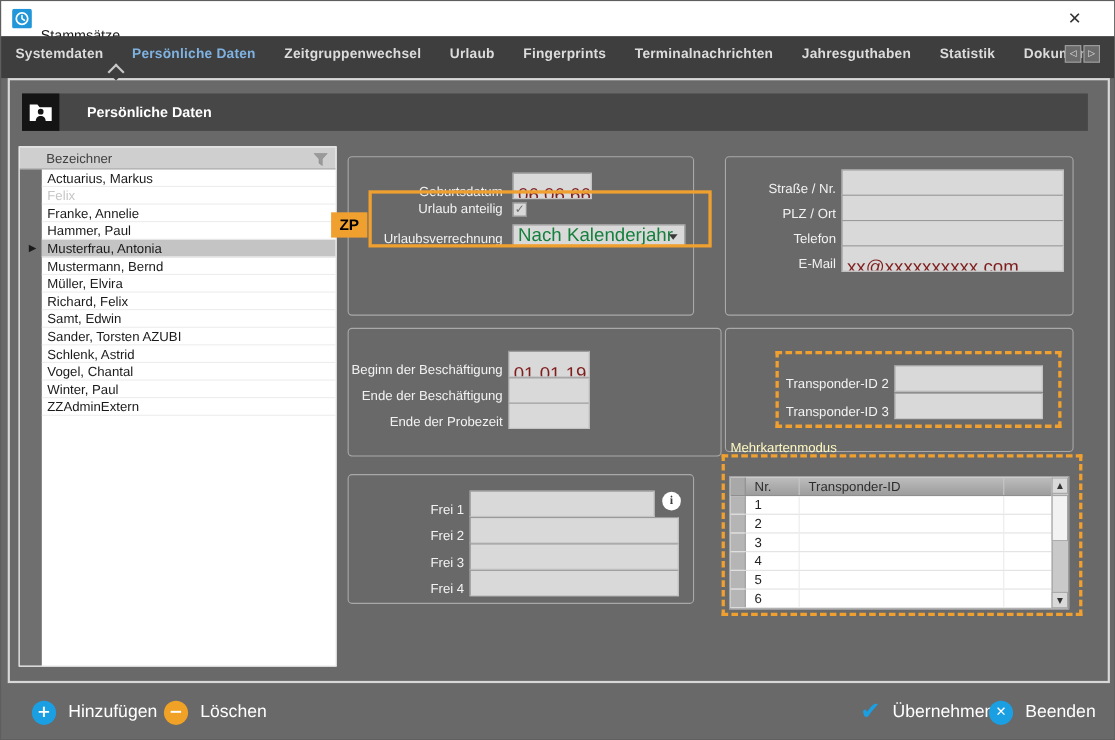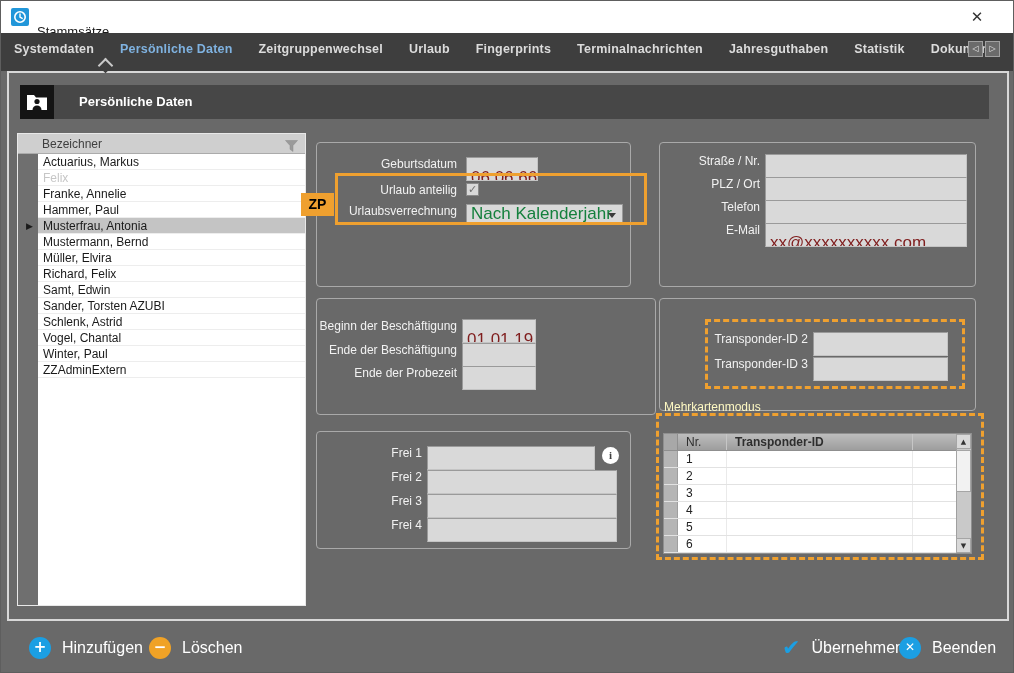--- a/index.html
+++ b/index.html
@@ -51,21 +51,21 @@
   .lrow.selected .lmark{display:block;position:absolute;left:-17px;top:0;width:17px;text-align:center;
     color:#1A1A1A;font-size:9px;line-height:16px;font-family:"DejaVu Sans",sans-serif;}
 
   
   .gbox{position:absolute;border:1px solid #A9A9A9;border-radius:4px;}
   .box1{left:315px;top:141px;width:315px;height:145px;}
   .box2{left:658px;top:141px;width:317px;height:145px;}
   .box3{left:315px;top:297px;width:340px;height:117px;}
   .box4{left:658px;top:297px;width:317px;height:113px;}
   .box5{left:315px;top:430px;width:315px;height:118px;}
-  .frow{position:absolute;left:0;display:flex;align-items:flex-start;}
+  .frow{position:absolute;left:0;display:flex;align-items:flex-end;}
   .flabel{font-size:12px;color:#F2F2F2;text-align:right;flex:none;white-space:nowrap;}
   .input{background:var(--input-bg);border:1px solid #9A9A9A;border-bottom-color:#C4C4C4;border-right-color:#C4C4C4;
     font-size:17px;color:#7f1d1d;height:20px;line-height:17px;padding:11px 4px;flex:none;white-space:pre;overflow:hidden;cursor:text;}
   .box1 .flabel{width:140px;margin-right:9px;}
   .box2 .flabel{width:100px;margin-right:5px;}
   .box2 .input{width:202px;height:18px;line-height:15px;}
   .box3 .flabel{width:140px;margin-right:5px;}
   .box3 .input{width:74px;height:19px;}
   .box4 .flabel{width:148px;margin-right:5px;}
   .box4 .input{width:135px;}
@@ -88,21 +88,21 @@
     color:#3F3F3F;font-weight:700;font-size:11px;text-align:center;line-height:17px;font-family:"Liberation Serif",serif;cursor:pointer;}
 
   
   .mk-frame{position:absolute;left:655px;top:412px;width:328px;height:147px;border:3px dashed var(--accent-orange);pointer-events:none;}
   .mk-label{position:absolute;left:663px;top:399px;font-size:12px;color:#fef9c3;}
   .mk-table{position:absolute;left:662px;top:432px;width:309px;height:121px;background:#FFF;border:1px solid #8F8F8F;overflow:hidden;}
   .mk-header{display:flex;height:17px;background:linear-gradient(#BDBDBD,#9D9D9D);border-bottom:1px solid #8F8F8F;}
   .hcell{font-size:12px;color:#2E2E2E;line-height:17px;}
   .h-gut{width:14px;border-right:1px solid #8F8F8F;background:#A8A8A8;}
   .h-nr{width:49px;padding-left:8px;border-right:1px solid #C6C6C6;}
-  .h-id{width:186px;padding-left:8px;border-right:1px solid #C6C6C6;font-weight:bold;}
+  .h-id{width:186px;padding-left:8px;border-right:1px solid #C6C6C6;}
   .h-fill{flex:1;}
   .mk-body{position:absolute;left:0;top:17px;right:15px;bottom:0;overflow:hidden;}
   .trow{display:flex;height:17px;border-bottom:1px solid #E2E2E2;cursor:pointer;}
   .t-gut{width:14px;background:#B5B5B5;border-right:1px solid #9F9F9F;}
   .t-nr{width:49px;padding-left:8px;font-size:12px;color:#222;line-height:16px;border-right:1px solid #EAEAEA;}
   .t-id{width:186px;border-right:1px solid #EAEAEA;}
   .t-fill{flex:1;}
   .mk-scroll{position:absolute;right:0;top:0;bottom:0;width:15px;background:#C9C9C9;border-left:1px solid #9F9F9F;}
   .sc-btn{position:absolute;left:-1px;width:15px;height:15px;background:#D9D9D9;border:1px solid #A5A5A5;
     font-size:7px;color:#333;text-align:center;line-height:12px;padding:0;font-family:"DejaVu Sans",sans-serif;cursor:pointer;}

